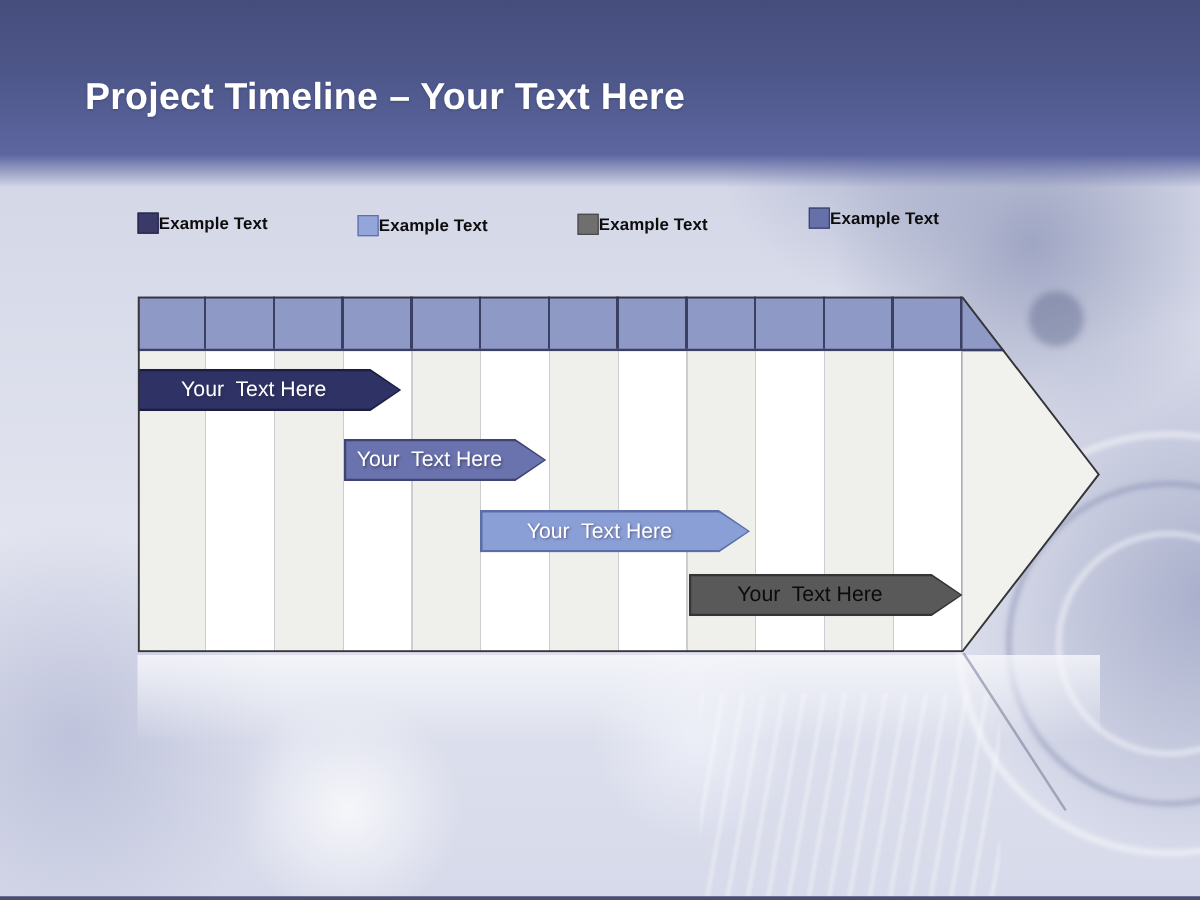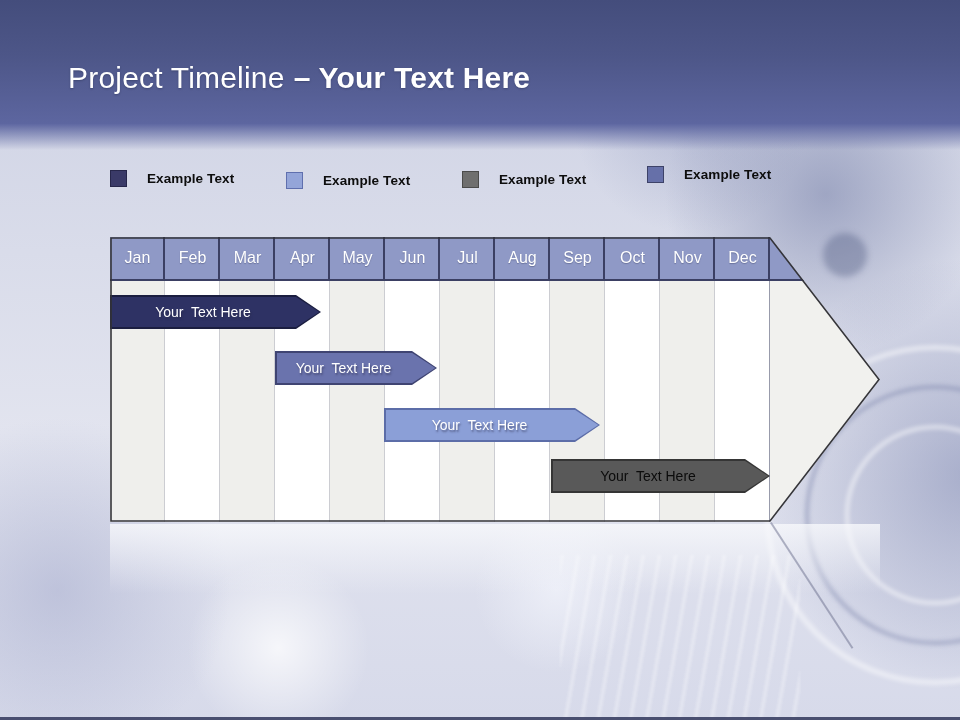--- a/index.html
+++ b/index.html
@@ -27,25 +27,25 @@
   .streaks{position:absolute;left:560px;top:555px;width:240px;height:165px;opacity:.5;filter:blur(1px);
     background:repeating-linear-gradient(100deg, rgba(255,255,255,0.55) 0 4px, rgba(255,255,255,0) 4px 16px);}
 
   
   .banner{position:absolute;left:0;top:0;width:960px;height:124px;
     background:linear-gradient(180deg,#444d7c 0%,#4d5688 45%,#5d66a0 100%);}
   .banner-fade{position:absolute;left:0;top:124px;width:960px;height:26px;
     background:linear-gradient(180deg,#5f68a2 0%,rgba(95,104,162,0) 100%);}
   .title{position:absolute;left:68px;top:61px;font-size:30px;color:#ffffff;
     letter-spacing:.2px;text-shadow:0 1px 2px rgba(30,35,60,.35);white-space:nowrap;}
-  .title .b{font-weight:normal;}
+  .title .b{font-weight:bold;}
   .title .r{font-weight:700;margin-left:9px;}
 
   
-  .legend-item{position:absolute;display:flex;align-items:center;gap:20px;}
+  .legend-item{position:absolute;display:flex;align-items:center;}
   .li1{left:110px;top:170px;} .li2{left:286px;top:172px;}
   .li3{left:462px;top:171px;} .li4{left:647px;top:166px;}
   .swatch{width:17px;height:17px;border:1px solid #333;flex:none;}
   .legend-label{font-size:13.5px;font-weight:bold;color:#0d0d0d;letter-spacing:.1px;}
 
   
   .tl{position:absolute;left:110px;top:237px;width:775px;height:285px;}
   .tl-clip{position:absolute;inset:0;background:#f1f1ee;
     clip-path:polygon(0 0,660px 0,770px 142.5px,660px 285px,0 285px);}
   .tl-hd{position:absolute;left:0;top:0;width:770px;height:44px;
@@ -61,21 +61,21 @@
   .tl-outline{position:absolute;inset:0;pointer-events:none;}
 
   
   .bar{position:absolute;height:34px;}
   .bar .edge{position:absolute;inset:0;background:var(--bc,#333);
     clip-path:polygon(0 0,calc(100% - 25px) 0,100% 50%,calc(100% - 25px) 100%,0 100%);}
   .bar .fill{position:absolute;inset:1.7px;background:var(--fc,#666);
     clip-path:polygon(0 0,calc(100% - 23.5px) 0,100% 50%,calc(100% - 23.5px) 100%,0 100%);}
   .bar .lbl{position:absolute;left:0;right:25px;top:0;bottom:0;
     display:flex;align-items:center;justify-content:center;
-    color:var(--tc,#fff);font-size:14px;white-space:pre;text-shadow:var(--ts,none);}
+    color:var(--tc,#fff);font-size:17px;white-space:pre;text-shadow:var(--ts,none);}
   .b1{left:0;top:58px;width:211px;}
   .b2{left:165px;top:114px;width:162px;}
   .b3{left:274px;top:171px;width:216px;}
   .b4{left:441px;top:222px;width:219px;}
 
   
   .refl{position:absolute;left:110px;top:524px;width:770px;height:70px;
     background:linear-gradient(180deg,rgba(248,249,252,0.8),rgba(248,249,252,0));}
   .refl-edge{position:absolute;left:770px;top:523px;width:1.5px;height:150px;
     background:rgba(105,110,140,0.5);transform-origin:top left;transform:rotate(-33deg);}
@@ -114,34 +114,20 @@
   </div>
   <div class="legend-item li4">
     <span class="swatch" style="background: rgb(102, 112, 169); border-color: rgb(61, 66, 104);"></span>
     <span class="legend-label">Example Text</span>
   </div>
 
   <div class="tl">
     <div class="tl-clip">
       <div class="tl-hd"></div>
       <div class="tl-hd-grid"></div>
-      <div class="months">
-        <div class="month">Jan</div>
-        <div class="month">Feb</div>
-        <div class="month">Mar</div>
-        <div class="month">Apr</div>
-        <div class="month">May</div>
-        <div class="month">Jun</div>
-        <div class="month">Jul</div>
-        <div class="month">Aug</div>
-        <div class="month">Sep</div>
-        <div class="month">Oct</div>
-        <div class="month">Nov</div>
-        <div class="month">Dec</div>
-      </div>
       <div class="tl-bd"></div>
 
       <div class="bar b1" style="--fc: #2e3264; --bc: #1b1e40; --tc: #ffffff; --ts: 1px 1.5px 2px rgba(40,40,70,0.55);">
         <div class="edge"></div>
         <div class="fill"></div>
         <div class="lbl">Your  Text Here</div>
       </div>
       <div class="bar b2" style="--fc: #6a73ad; --bc: #3f4472; --tc: #ffffff; --ts: 1px 1.5px 2px rgba(40,40,70,0.55);">
         <div class="edge"></div>
         <div class="fill"></div>

